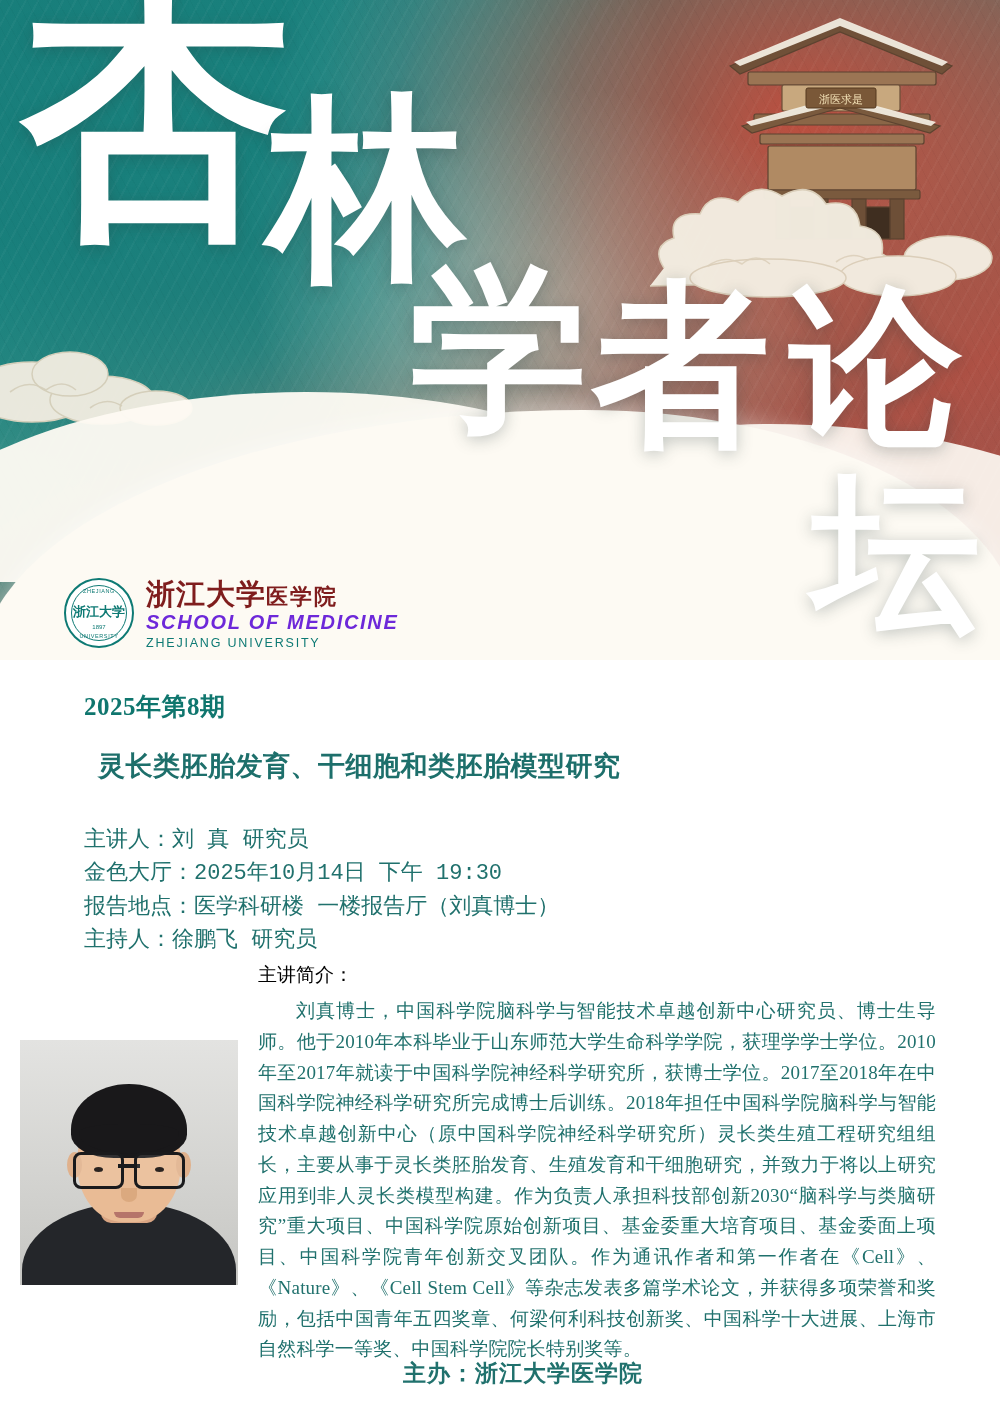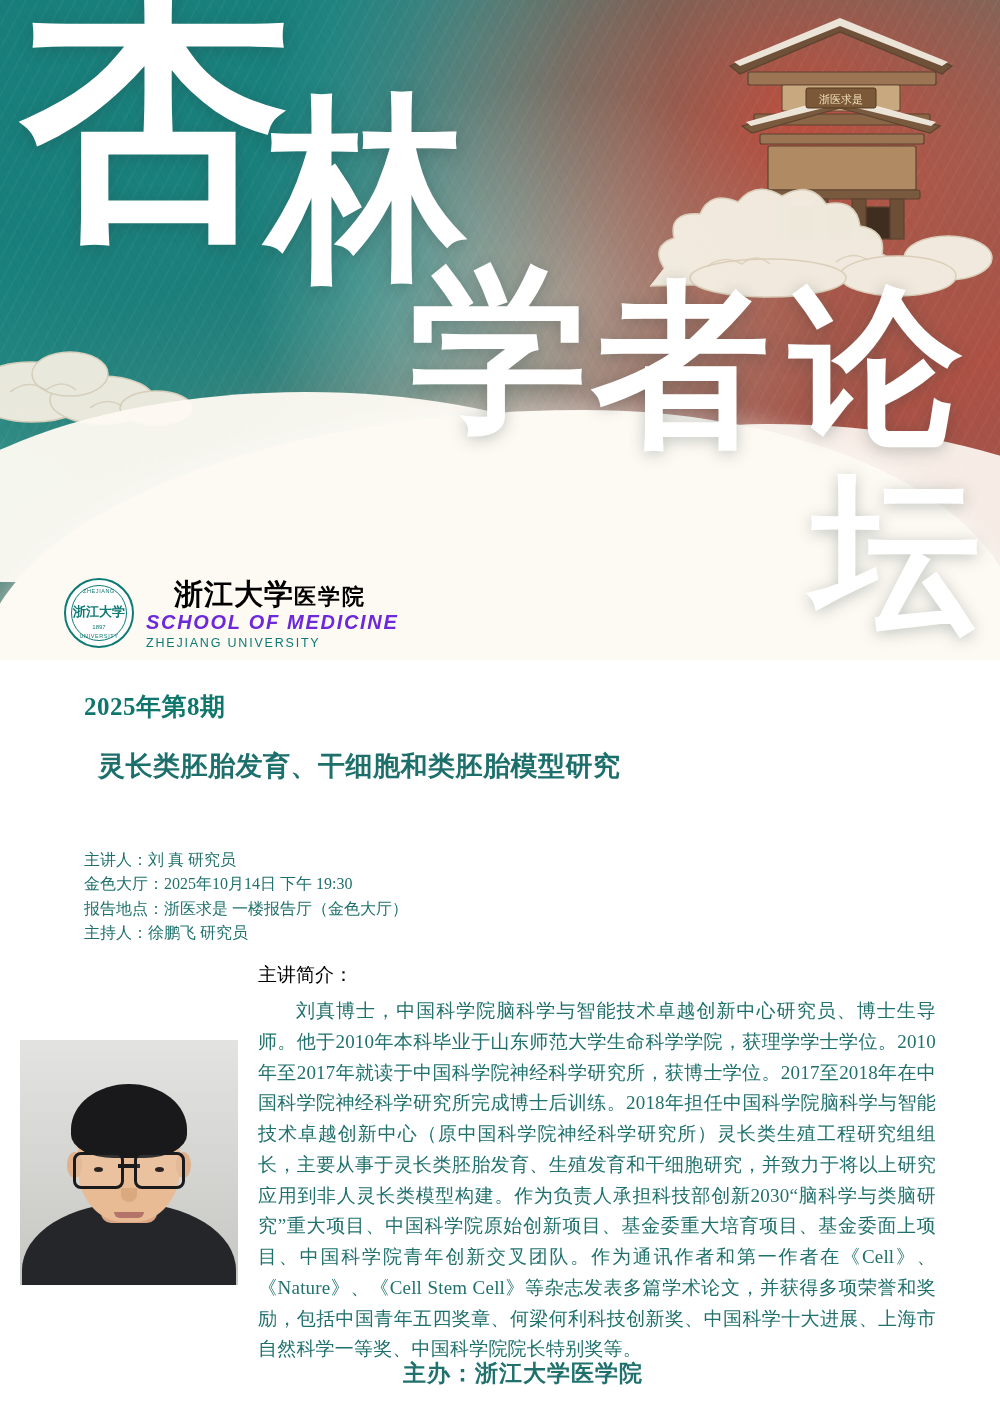--- a/index.html
+++ b/index.html
@@ -170,24 +170,23 @@
   }
   .logo-seal .seal-year {
     position: absolute; left: 0; right: 0; bottom: 16px;
     text-align: center; font-size: 6px; color:#0e7a74;
   }
   .logo-txt { display: flex; flex-direction: column; }
   .logo-cn {
     font-family: "Liberation Serif", "DejaVu Serif", serif;
     font-size: 29px;
     font-weight: 700;
-    color: #000000;
+    color: #7f1d1d;
     letter-spacing: 1px;
     line-height: 1.12;
-    margin-left: 28px;
   }
   .logo-cn .sub { font-size: 22px; letter-spacing: 2px; }
   .logo-en1 {
     font-size: 20px;
     font-weight: 700;
     color: #6d28d9;
     letter-spacing: 1.7px;
     line-height: 1.25;
     font-style: italic;
   }
@@ -214,23 +213,23 @@
     width: 840px;
     font-family: "Liberation Serif", "DejaVu Serif", serif;
     font-size: 27px;
     font-weight: 700;
     color: #1d6f6b;
     letter-spacing: .5px;
     margin-left: 14px;
   }
   .meta {
     position: absolute;
-    left: 84px; top: 848px;
-    font-family: Liberation Serif, serif;
-    font-size: 16px;
+    left: 84px; top: 824px;
+    font-family: Liberation Mono, monospace;
+    font-size: 22px;
     color: #20716d;
     line-height: 1.52;
   }
   .meta-row { display: flex; }
   .meta-label { white-space: pre; }
   .meta-value { white-space: pre; }
 
   .bio-head {
     position: absolute;
     left: 258px; top: 962px;
@@ -465,21 +464,21 @@
     <div class="meta-row">
       <span class="meta-label">主讲人：</span>
       <span class="meta-value">刘 真 研究员</span>
     </div>
     <div class="meta-row">
       <span class="meta-label">金色大厅：</span>
       <span class="meta-value">2025年10月14日 下午 19:30</span>
     </div>
     <div class="meta-row">
       <span class="meta-label">报告地点：</span>
-      <span class="meta-value">浙医求是 一楼报告厅（金色大厅）</span>
+      <span class="meta-value">医学科研楼 一楼报告厅（刘真博士）</span>
     </div>
     <div class="meta-row">
       <span class="meta-label">主持人：</span>
       <span class="meta-value">徐鹏飞 研究员</span>
     </div>
   </div>
 
   <div class="bio-head">主讲简介：</div>
   <div class="bio-body">刘真博士，中国科学院脑科学与智能技术卓越创新中心研究员、博士生导师。他于2010年本科毕业于山东师范大学生命科学学院，获理学学士学位。2010年至2017年就读于中国科学院神经科学研究所，获博士学位。2017至2018年在中国科学院神经科学研究所完成博士后训练。2018年担任中国科学院脑科学与智能技术卓越创新中心（原中国科学院神经科学研究所）灵长类生殖工程研究组组长，主要从事于灵长类胚胎发育、生殖发育和干细胞研究，并致力于将以上研究应用到非人灵长类模型构建。作为负责人承担科技部创新2030“脑科学与类脑研究”重大项目、中国科学院原始创新项目、基金委重大培育项目、基金委面上项目、中国科学院青年创新交叉团队。作为通讯作者和第一作者在《Cell》、《Nature》、《Cell Stem Cell》等杂志发表多篇学术论文，并获得多项荣誉和奖励，包括中国青年五四奖章、何梁何利科技创新奖、中国科学十大进展、上海市自然科学一等奖、中国科学院院长特别奖等。</div>
 

